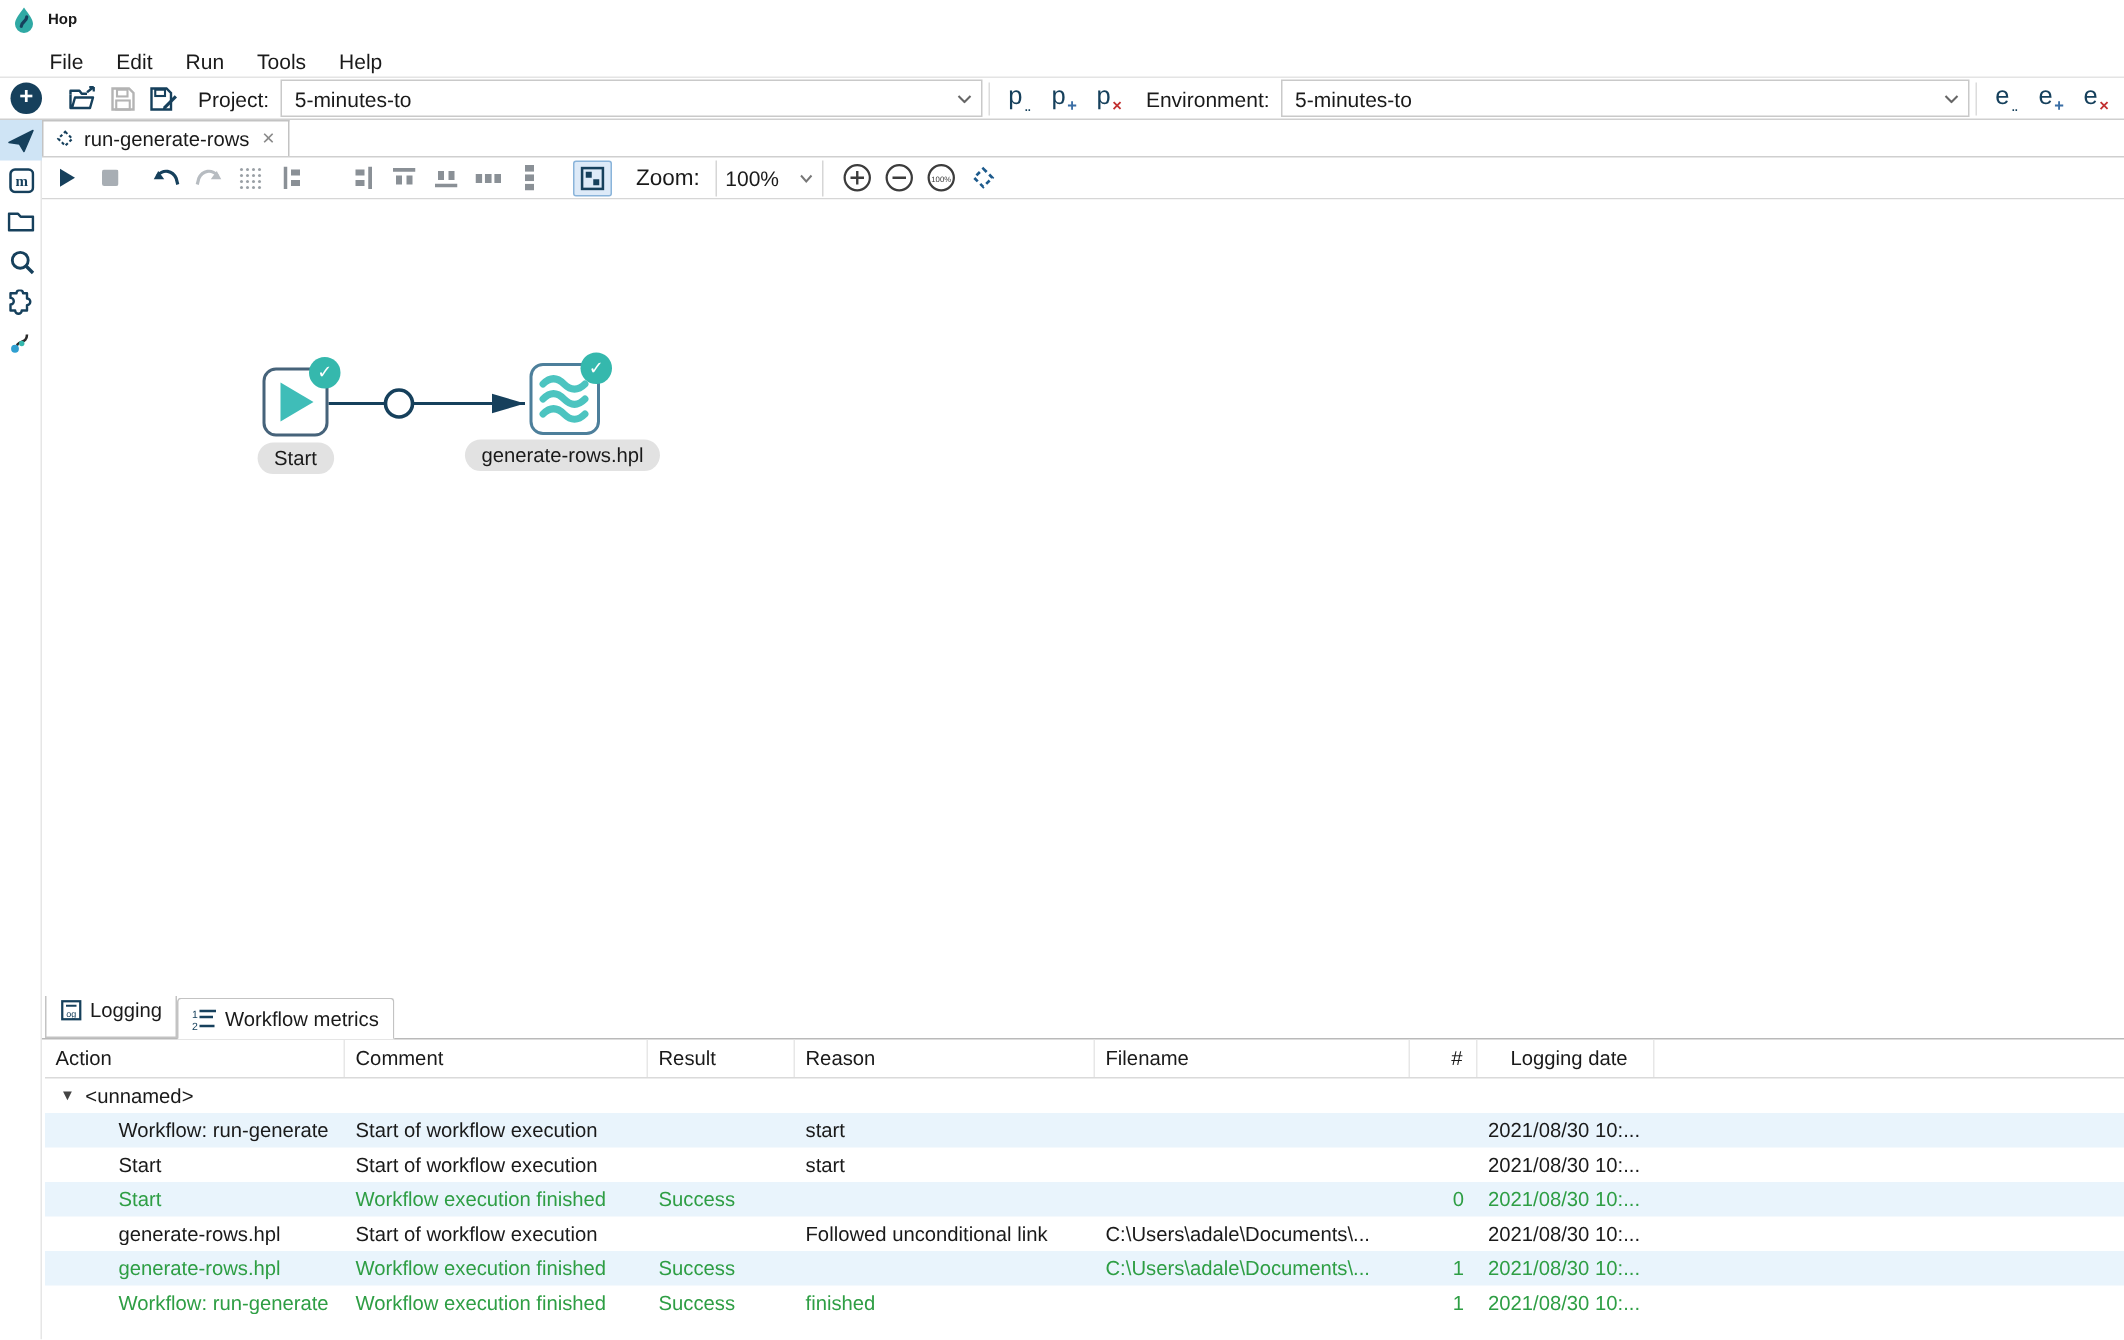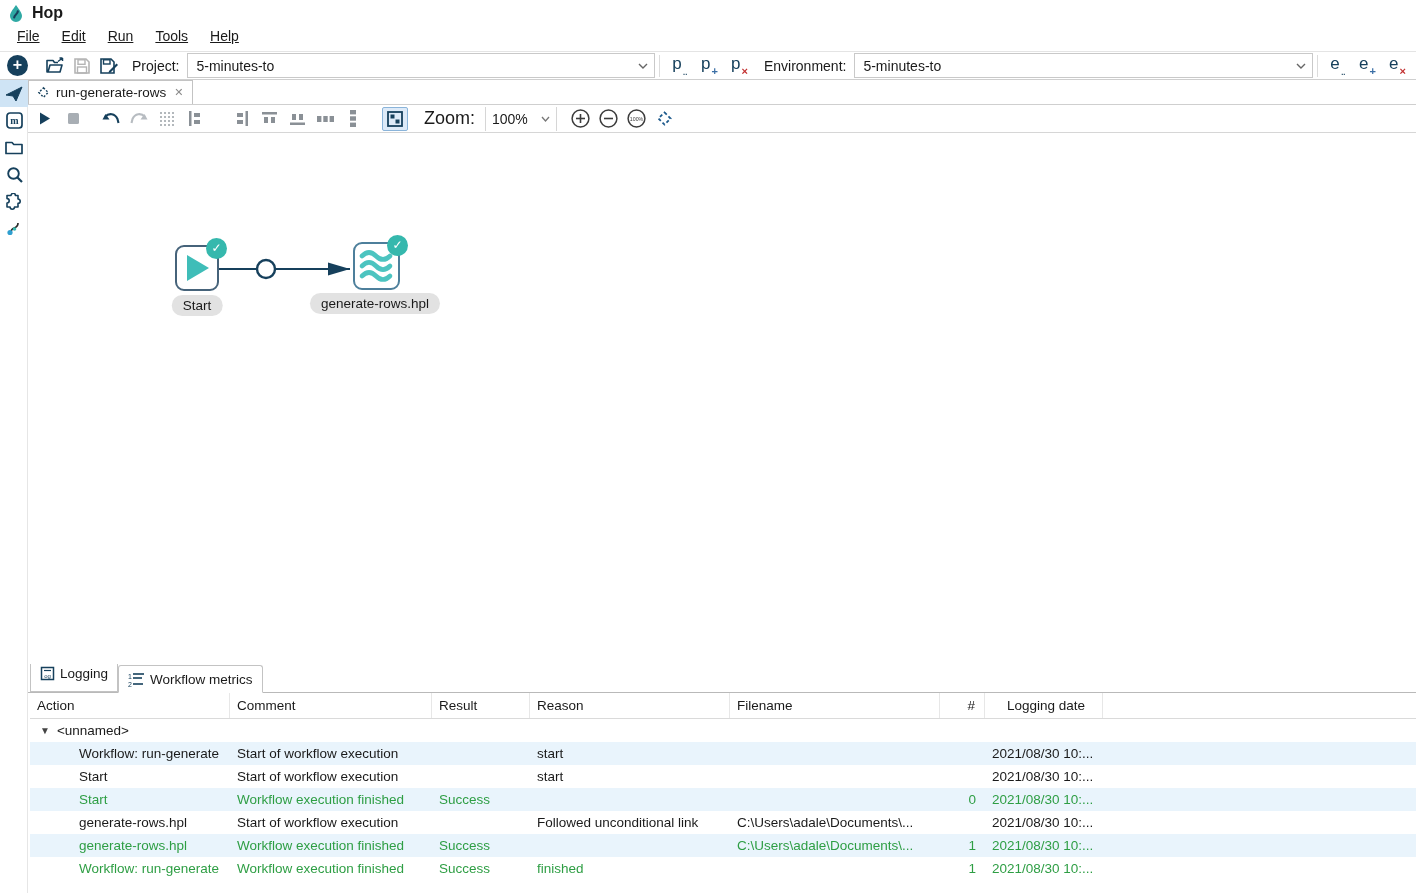--- a/index.html
+++ b/index.html
@@ -2,24 +2,24 @@
 <html><head>
 <meta charset="utf-8">
 <style>
   * { margin:0; padding:0; box-sizing:border-box; }
   html,body { width:1416px; height:893px; background:#fff; overflow:hidden;
               font-family:"Liberation Sans", sans-serif; color:#1a1a1a; }
   body { display:flex; flex-direction:column; }
 
   
   .titlebar { height:26px; display:flex; align-items:center; padding-left:8px; gap:8px; }
-  .app-title { font-size:16px; font-weight:bold; }
-
-  
-  .menubar { height:25px; display:flex; align-items:flex-start; padding-left:8px; gap:4px;text-decoration:underline; }
+  .app-title { font-size:10px; font-weight:bold; }
+
+  
+  .menubar { height:25px; display:flex; align-items:flex-end; padding-left:24px; gap:4px; }
   .menu-item { font-size:14px; padding:2px 9px; cursor:default; }
 
   
   .toolbar { height:29px; display:flex; align-items:center; border-top:1px solid #e4e4e4;
              border-bottom:1px solid #cfcfcf; padding:0 4px; }
   .tb-btn { width:27px; height:25px; display:flex; align-items:center; justify-content:center; }
   .new-circle { width:21px; height:21px; border-radius:50%; background:#16405c; color:#fff;
                 font-size:16px; line-height:19px; text-align:center; font-weight:bold; }
   .tb-label { font-size:14px; margin:0 8px 0 10px; }
   .combo { height:25px; background:#fff; border:1px solid #c9c9c9; display:flex;
@@ -44,21 +44,21 @@
   .tabbar { height:25px; display:flex; align-items:flex-end; border-bottom:1px solid #cfcfcf; }
   .file-tab { height:24px; display:flex; align-items:center; gap:6px; padding:0 8px 0 8px;
               border:1px solid #c3c3c3; border-bottom:none; background:#fff; font-size:13.5px;margin-top:12px; }
   .tab-close { color:#8a8a8a; font-size:11px; margin-left:2px; }
 
   
   .canvas-toolbar { height:28px; display:flex; align-items:center; border-bottom:1px solid #d6d6d6;
                     padding-left:4px; gap:2px; }
   .ct-btn { width:26px; height:24px; display:flex; align-items:center; justify-content:center; }
   .ct-toggle-on { background:#ddeaf8; border:1px solid #8ab4da; border-radius:2px; }
-  .zoom-label { font-size:18px; margin:0 8px 0 14px; }
+  .zoom-label { font-size:15px; margin:0 8px 0 14px; }
   .zoom-combo { width:72px; height:24px; border-left:1px solid #d6d6d6; border-right:1px solid #d6d6d6;
                 display:flex; align-items:center; padding:0 6px; font-size:14px; }
   .zoom-combo .combo-text { flex:1; }
 
   
   .canvas { flex:1; position:relative; background:#fff; min-height:0; }
   .wf-node { position:absolute; background:#fff; border-radius:9px; }
   .node-start { left:147px; top:112px; width:44px; height:46px; border:2px solid #46637a; }
   .node-pipeline { left:325px; top:109px; width:47px; height:48px; border:2px solid #4d7f9b; }
   .node-badge { position:absolute; top:-9px; right:-10px; width:21px; height:21px; border-radius:50%;

